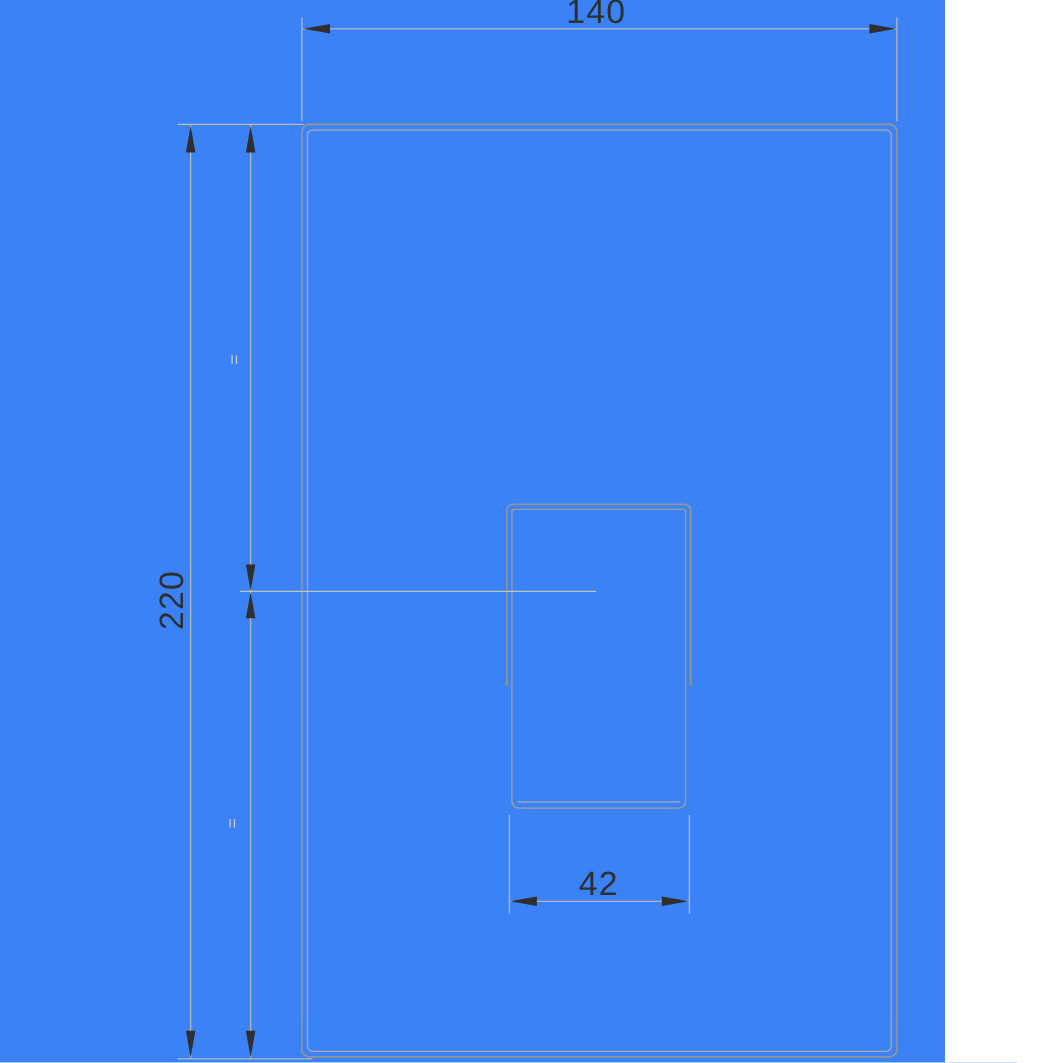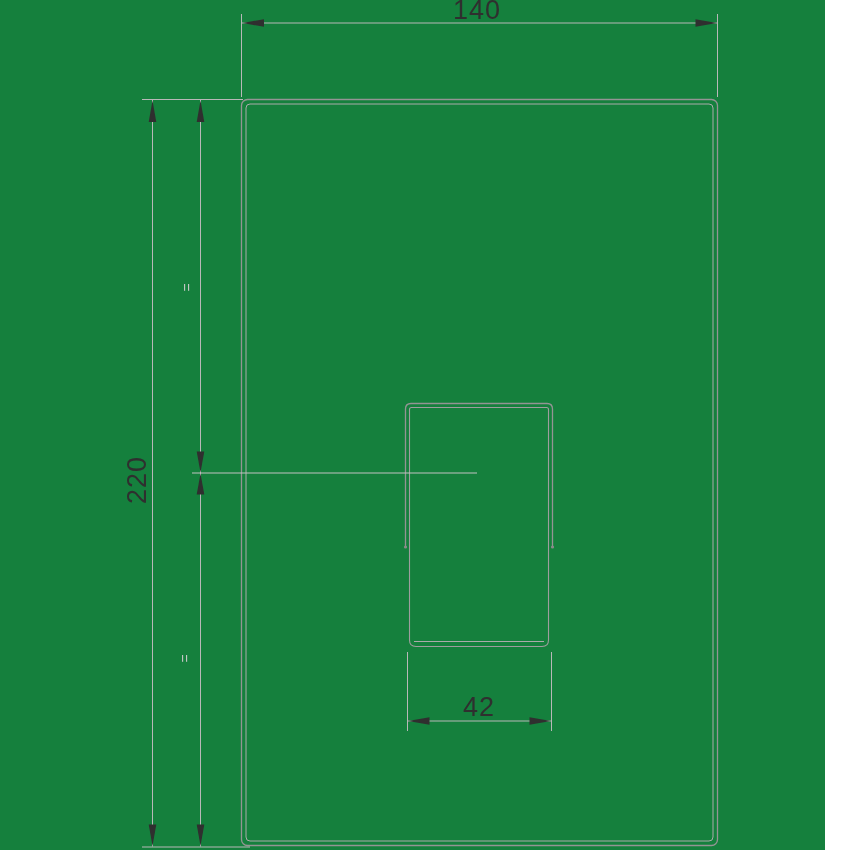--- a/index.html
+++ b/index.html
@@ -2,23 +2,23 @@
 <html><head>
 <meta charset="utf-8">
 <style>
   html, body {
     margin: 0;
     padding: 0;
     background: #ffffff;
   }
   .canvas {
     position: relative;
-    width: 825px;
+    width: 756px;
     height: 850px;
-    background: #15803d;
+    background: #3b82f6;
     overflow: hidden;
   }
   svg {
     display: block;
   }
   text {
     font-family: "Liberation Sans", "DejaVu Sans", sans-serif;
     fill: #2f2f2f;
   }
   .dim-text {

